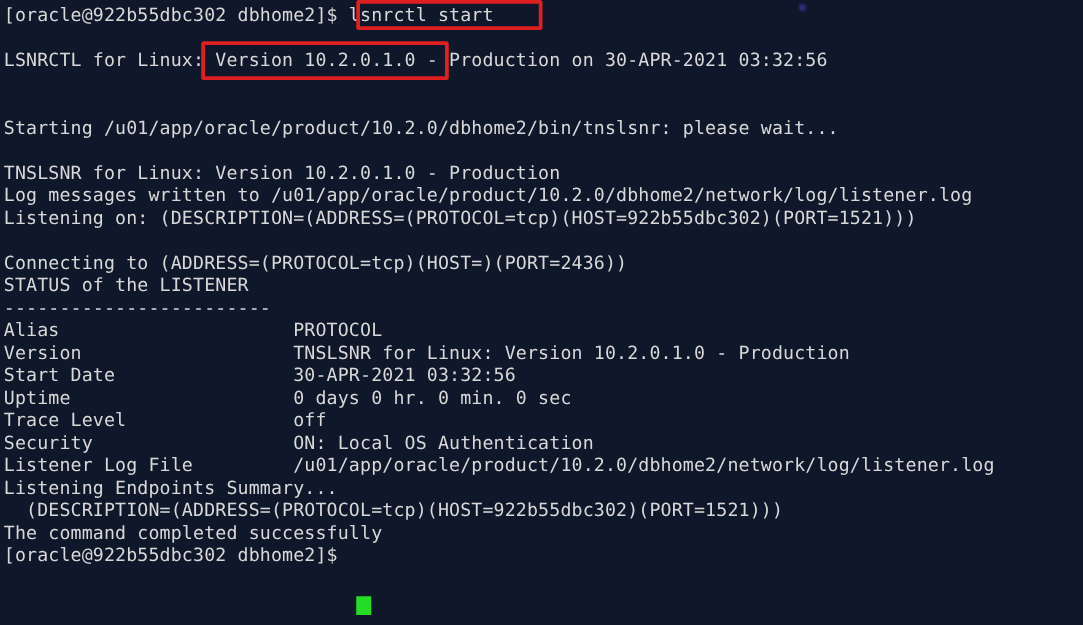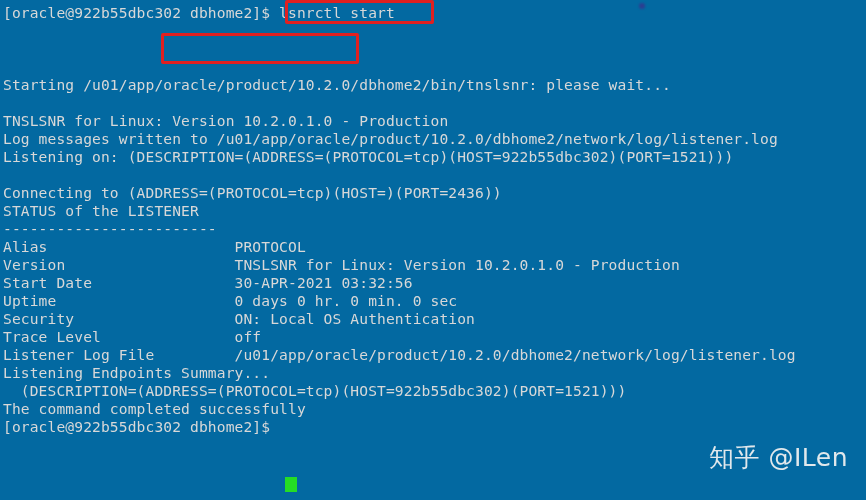--- a/index.html
+++ b/index.html
@@ -8,21 +8,21 @@
     padding: 0;
     background: #000000;
   }
   body {
     font-family: "DejaVu Sans Mono", "Liberation Mono", monospace;
   }
   #terminal {
     position: relative;
     width: 866px;
     height: 500px;
-    background: #0369a1;
+    background: #0f172a;
     overflow: hidden;
     box-sizing: border-box;
   }
   .term-screen {
     position: absolute;
     left: 0;
     top: 0;
     width: 866px;
     height: 500px;
     padding: 4px 0 0 3px;
@@ -95,46 +95,46 @@
   }
 </style>
 </head>
 <body>
 
 <div id="terminal">
 
   <div class="term-screen">
     <span class="line">[oracle@922b55dbc302 dbhome2]$ lsnrctl start</span>
     <span class="line blank"></span>
+    <span class="line">LSNRCTL for Linux: Version 10.2.0.1.0 - Production on 30-APR-2021 03:32:56</span>
     <span class="line blank"></span>
     <span class="line blank"></span>
     <span class="line">Starting /u01/app/oracle/product/10.2.0/dbhome2/bin/tnslsnr: please wait...</span>
     <span class="line blank"></span>
     <span class="line">TNSLSNR for Linux: Version 10.2.0.1.0 - Production</span>
     <span class="line">Log messages written to /u01/app/oracle/product/10.2.0/dbhome2/network/log/listener.log</span>
     <span class="line">Listening on: (DESCRIPTION=(ADDRESS=(PROTOCOL=tcp)(HOST=922b55dbc302)(PORT=1521)))</span>
     <span class="line blank"></span>
     <span class="line">Connecting to (ADDRESS=(PROTOCOL=tcp)(HOST=)(PORT=2436))</span>
     <span class="line">STATUS of the LISTENER</span>
     <span class="line">------------------------</span>
     <span class="line">Alias                     PROTOCOL</span>
     <span class="line">Version                   TNSLSNR for Linux: Version 10.2.0.1.0 - Production</span>
     <span class="line">Start Date                30-APR-2021 03:32:56</span>
     <span class="line">Uptime                    0 days 0 hr. 0 min. 0 sec</span>
+    <span class="line">Trace Level               off</span>
     <span class="line">Security                  ON: Local OS Authentication</span>
-    <span class="line">Trace Level               off</span>
     <span class="line">Listener Log File         /u01/app/oracle/product/10.2.0/dbhome2/network/log/listener.log</span>
     <span class="line">Listening Endpoints Summary...</span>
     <span class="line">  (DESCRIPTION=(ADDRESS=(PROTOCOL=tcp)(HOST=922b55dbc302)(PORT=1521)))</span>
     <span class="line">The command completed successfully</span>
     <span class="line">[oracle@922b55dbc302 dbhome2]$ </span>
   </div>
 
   <div class="cursor-block"></div>
 
   <div class="annot-box" id="annot-cmd"></div>
   <div class="annot-box" id="annot-version"></div>
 
   <div class="speck"></div>
 
-  <div class="watermark">知乎 @ILen</div>
 
 </div>
 
 </body></html>

